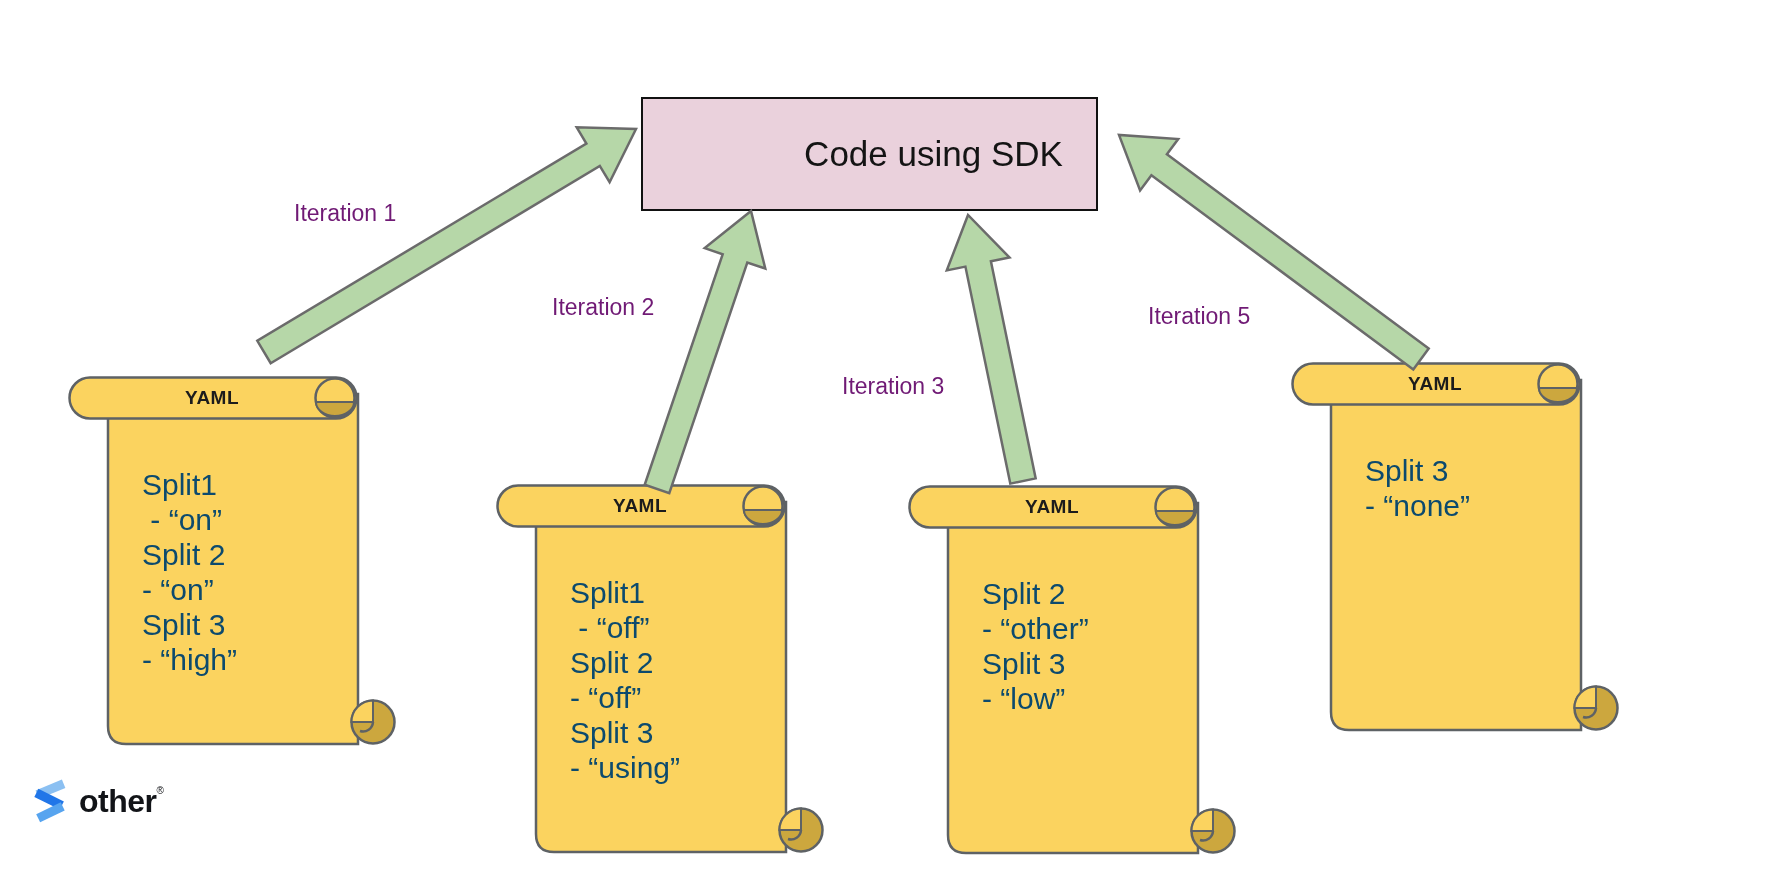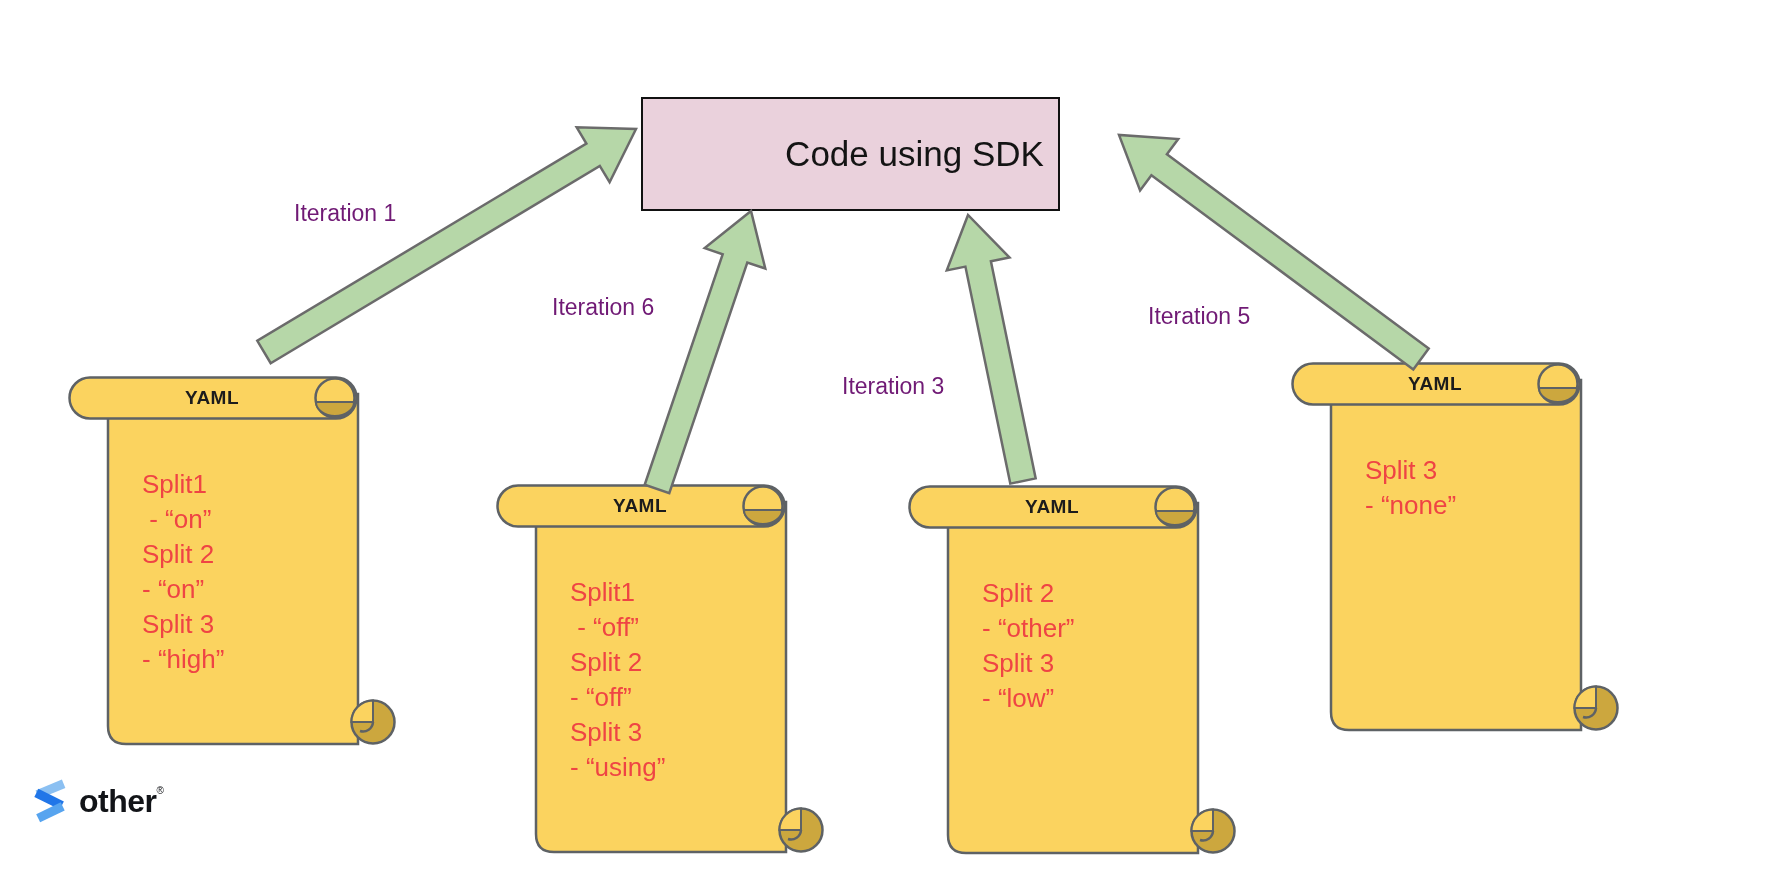--- a/index.html
+++ b/index.html
@@ -6,21 +6,21 @@
   #canvas{
     position:relative;width:1778px;height:870px;background:#ffffff;
     font-family:"Liberation Sans",sans-serif;color:#111;overflow:hidden;
   }
   .abs{position:absolute;}
   .diagram-title{
     left:690px;top:28px;width:300px;text-align:center;
     font-size:36px;color:#1a1a1a;
   }
   .sdk-box{
-    left:641px;top:97px;width:419px;height:114px;
+    left:641px;top:97px;width:457px;height:114px;
     background:#EAD1DC;border:2.5px solid #111111;box-sizing:border-box;
     display:flex;align-items:center;justify-content:center;
     padding-left:128px;font-size:35px;color:#141414;z-index:3;
   }
   #arrow-layer{left:0;top:0;width:1778px;height:870px;z-index:5;pointer-events:none;}
   .iter-label{font-size:23px;color:#701a75;z-index:4;white-space:nowrap;}
   #iter-1{left:294px;top:200px;}
   #iter-2{left:552px;top:294px;}
   #iter-3{left:842px;top:373px;}
   #iter-4{left:1148px;top:303px;}
@@ -30,21 +30,21 @@
   #scroll-3{left:908px;top:485px;}
   #scroll-4{left:1291px;top:362px;}
   .scroll svg{position:absolute;left:0;top:0;}
   .scroll-header{
     position:absolute;left:0;top:0;width:288px;height:43px;
     display:flex;align-items:center;justify-content:center;
     font-size:19px;font-weight:bold;color:#1c1c1c;letter-spacing:0.5px;
   }
   .scroll-lines{
     position:absolute;left:74px;top:91px;
-    font-size:26px;line-height:35px;color:#ef4444;
+    font-size:30px;line-height:35px;color:#0c4a6e;
   }
   .scroll-lines div{white-space:pre;}
   .logo{
     left:30px;top:778px;display:flex;align-items:center;gap:9px;z-index:4;
   }
   .logo-text{
     font-size:32px;font-weight:bold;color:#121418;letter-spacing:-0.5px;
     line-height:1;
   }
   .logo-tm{font-size:10px;vertical-align:18px;font-weight:normal;color:#121418;}
@@ -60,21 +60,21 @@
   </div>
 
   <svg id="arrow-layer" class="abs" viewBox="0 0 1778 870" width="1778" height="870">
     <polygon id="arrow-poly-0" points="270.7,363.2 599.8,165.9 609.6,182.2 636.0,129.0 576.7,127.3 586.4,143.6 257.3,340.8" fill="#B6D7A8" stroke="#6B6B6B" stroke-width="2.5"></polygon>
     <polygon id="arrow-poly-1" points="669.3,493.2 747.3,262.5 765.3,268.6 751.0,211.0 704.7,248.1 722.7,254.2 644.7,484.8" fill="#B6D7A8" stroke="#6B6B6B" stroke-width="2.5"></polygon>
     <polygon id="arrow-poly-2" points="1035.7,478.4 990.9,261.3 1009.5,257.5 968.0,215.0 946.8,270.4 965.4,266.6 1010.3,483.6" fill="#B6D7A8" stroke="#6B6B6B" stroke-width="2.5"></polygon>
     <polygon id="arrow-poly-3" points="1428.7,348.6 1166.9,154.3 1178.2,139.1 1119.0,135.0 1140.1,190.5 1151.4,175.2 1413.3,369.4" fill="#B6D7A8" stroke="#6B6B6B" stroke-width="2.5"></polygon>
   </svg>
 
   <div id="iter-1" class="abs iter-label">Iteration 1</div>
-  <div id="iter-2" class="abs iter-label">Iteration 6</div>
+  <div id="iter-2" class="abs iter-label">Iteration 2</div>
   <div id="iter-3" class="abs iter-label">Iteration 3</div>
   <div id="iter-4" class="abs iter-label">Iteration 5</div>
 
   <div id="scroll-1" class="abs scroll">
     <svg class="scroll-shape" viewBox="0 0 330 372" width="330" height="372">
         <path d="M40 18 H290 V368 H58 Q40 368 40 350 Z" fill="#FBD35F" stroke="#5E6265" stroke-width="2.5"></path>
         <circle cx="305" cy="346" r="21.5" fill="#CCA73E" stroke="#5E6265" stroke-width="2.5"></circle>
         <path d="M305 346 L283.5 346 A21.5 21.5 0 0 1 305 324.5 Z" fill="#FBD35F" stroke="#5E6265" stroke-width="2"></path>
         <path d="M305 346 a10 10 0 0 1 -13 9" fill="none" stroke="#5E6265" stroke-width="2.5"></path>
         <rect x="1.5" y="1.5" width="287" height="41" rx="20.5" fill="#FBD35F" stroke="#5E6265" stroke-width="2.5"></rect>

